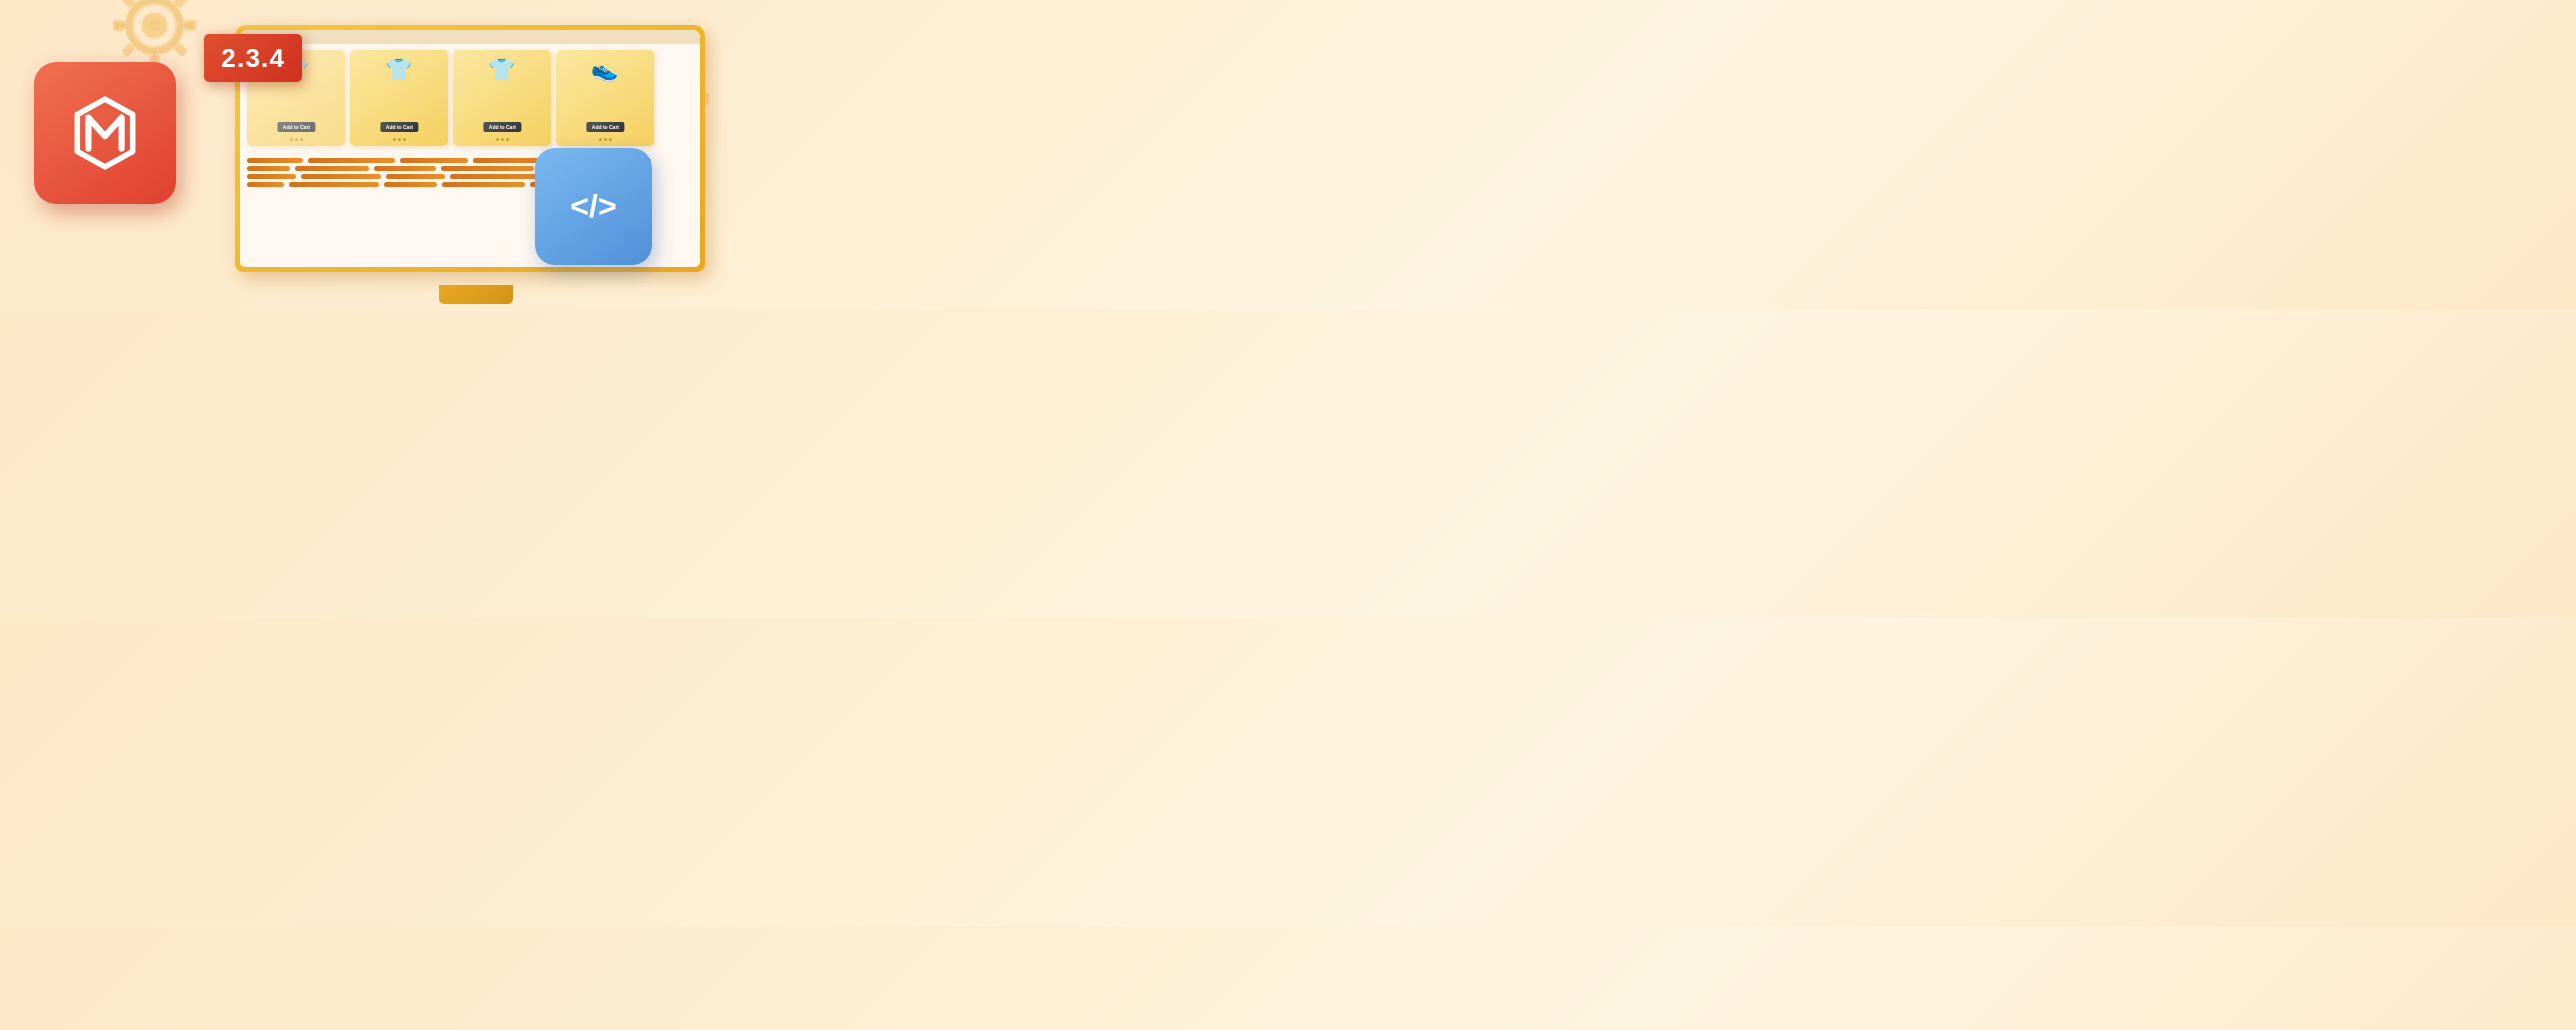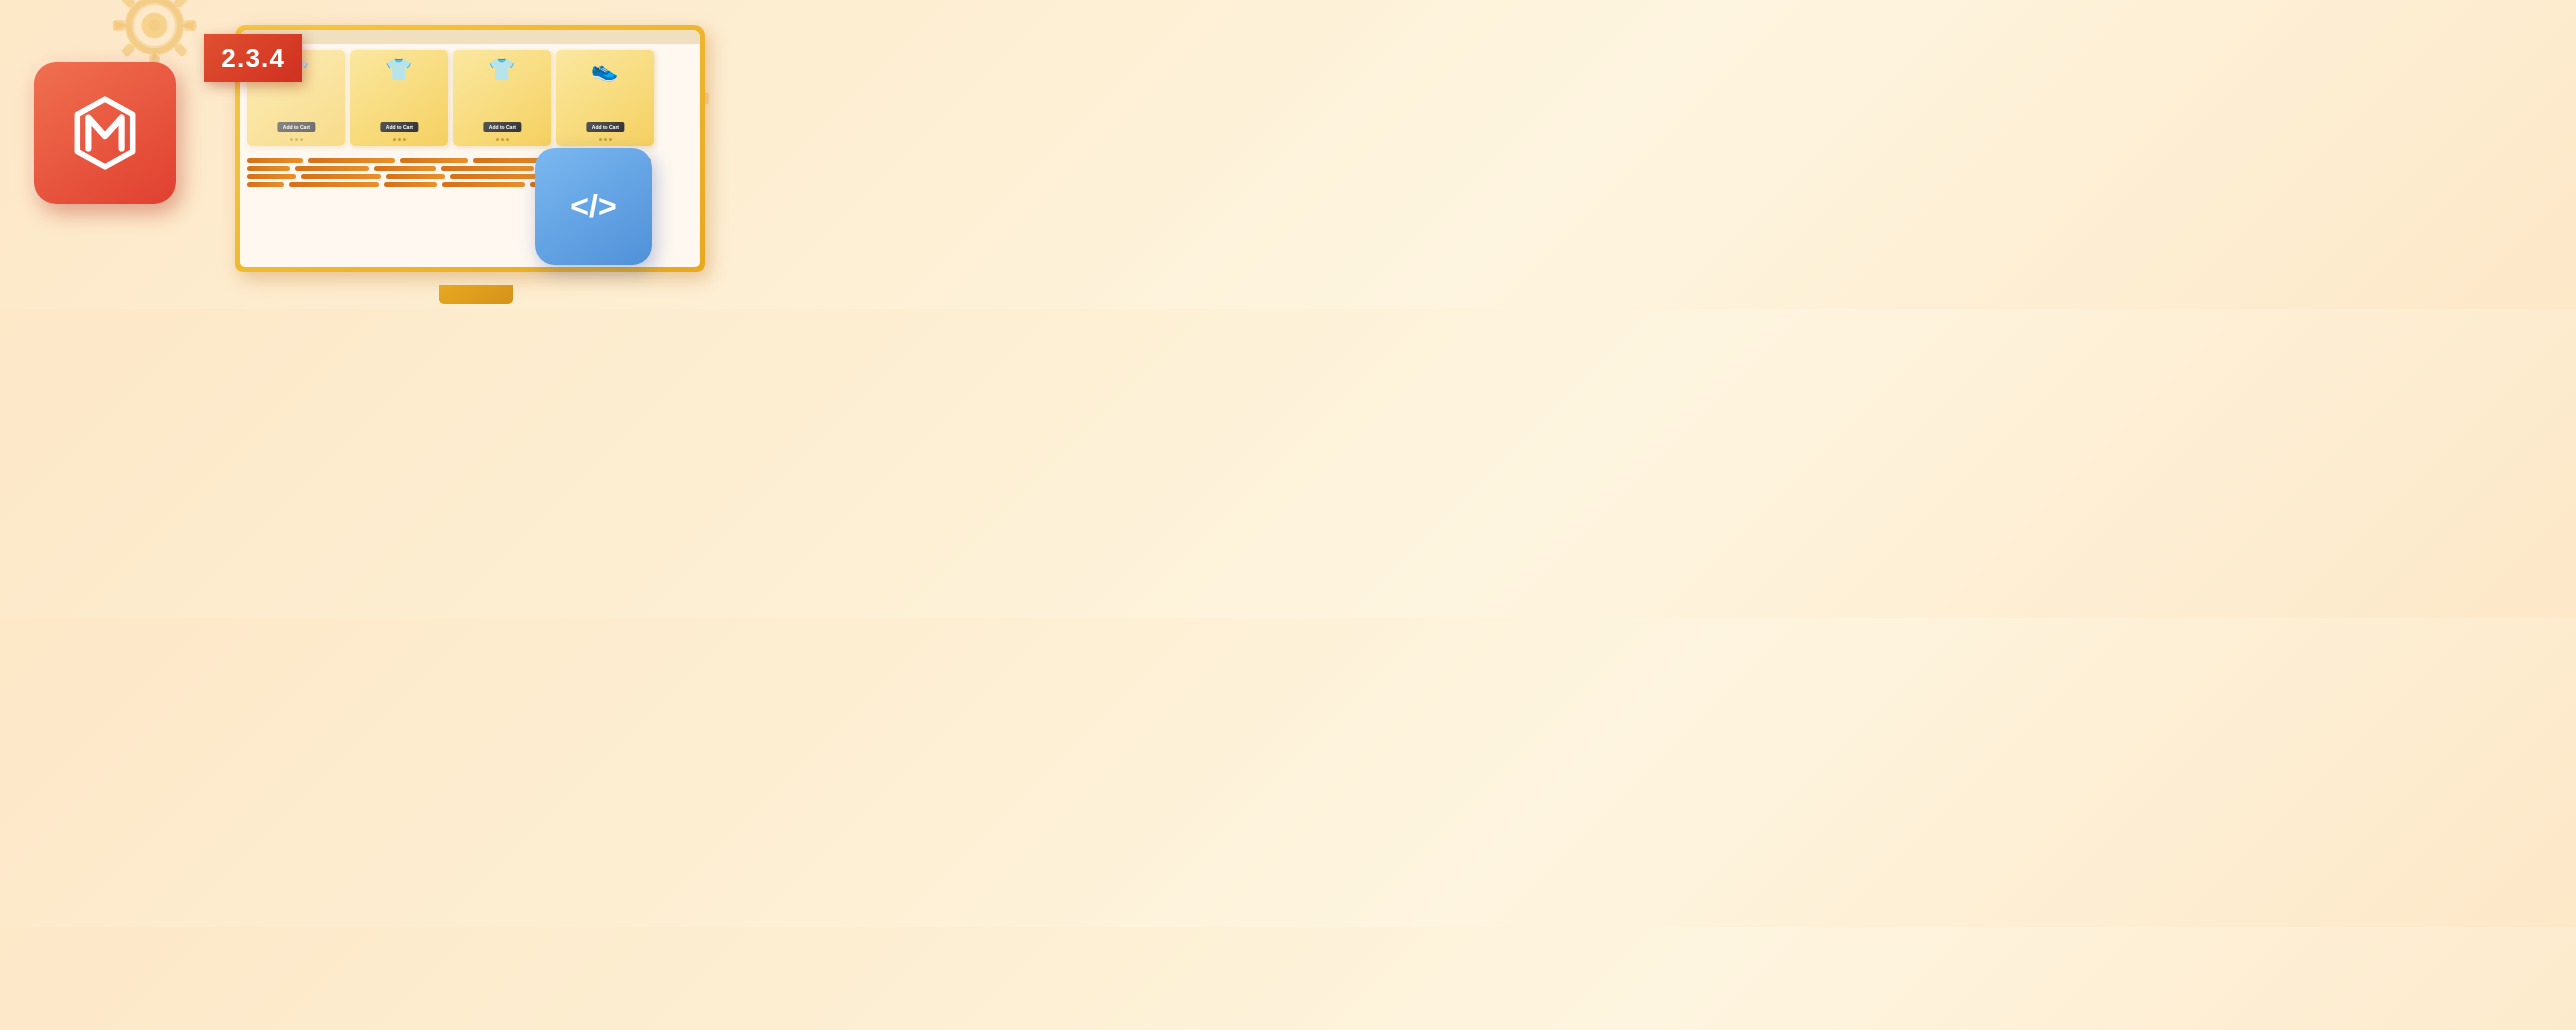--- a/index.html
+++ b/index.html
@@ -178,21 +178,21 @@
     
     .version-badge {
       position: absolute;
       left: 204px;
       top: 34px;
       background: linear-gradient(135deg, #e05030, #d03020);
       color: white;
       font-size: 26px;
       font-weight: 900;
       padding: 8.7px 17.3px;
-      border-radius: 0;
+      border-radius: 5px;
       box-shadow: 2.5px 3.7px 12.4px rgba(150,30,10,0.4);
       z-index: 20;
       letter-spacing: 1.2px;
       text-align: center;
     }
 
     
     .magento-icon {
       position: absolute;
       left: 34px;

